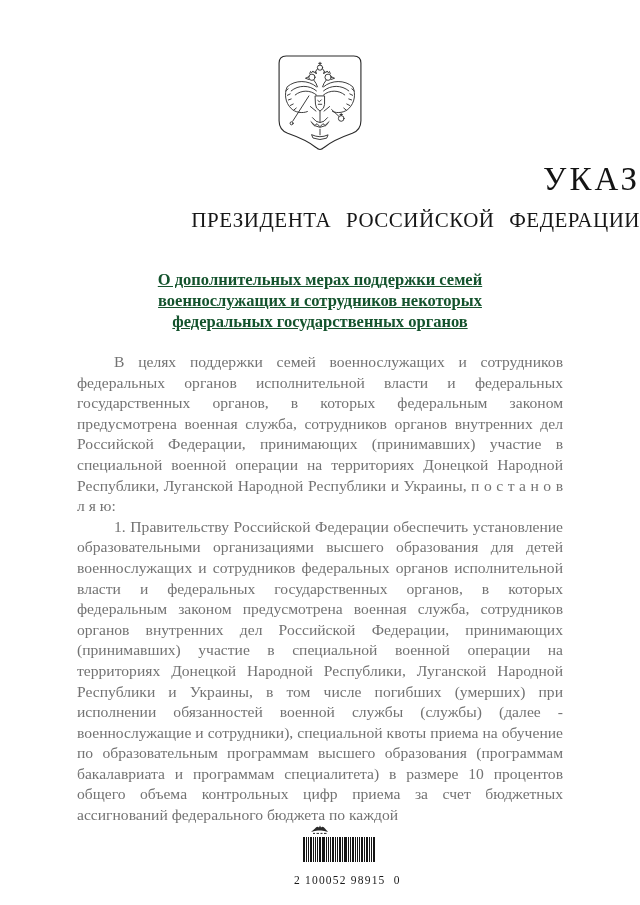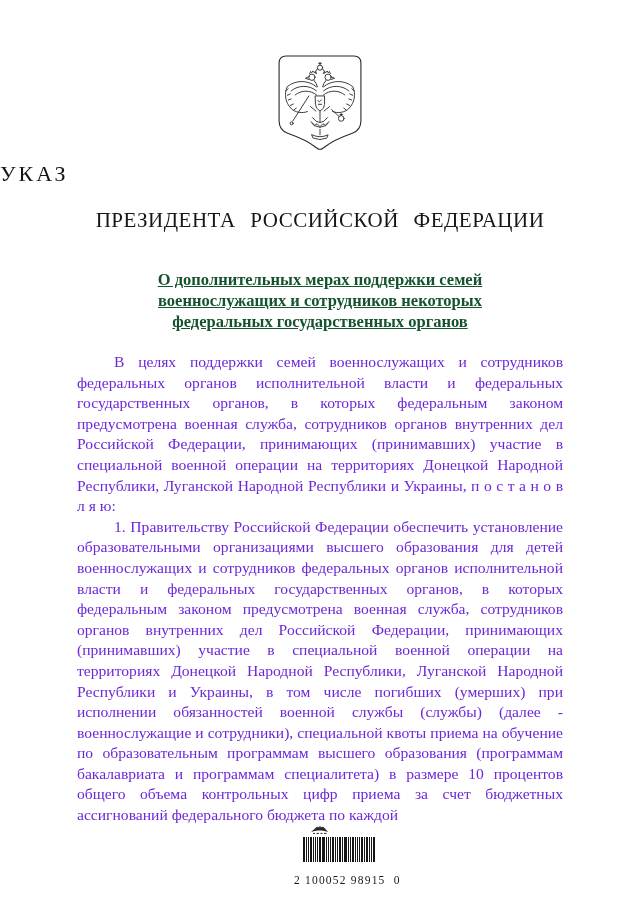--- a/index.html
+++ b/index.html
@@ -7,37 +7,37 @@
     position:relative; width:640px; height:905px; margin:0 auto;
     background:#ffffff; overflow:hidden;
     font-family:"Liberation Serif", serif; color:#1c1c1c;
   }
   .emblem {
     position:absolute; top:55px; left:50%; transform:translateX(-50%);
     width:84px; height:97px;
   }
   .decree-title {
     position:absolute; top:161px; left:0; width:100%;
-    text-align:left; font-size:22px; letter-spacing:3px;
+    text-align:right; font-size:33px; letter-spacing:3px;
     font-weight:400; color:#141414;
   }
   .decree-issuer {
     position:absolute; top:208px; left:0; width:100%;
-    text-align:center; font-size:21px; letter-spacing:0.5px;
+    text-align:right; font-size:21px; letter-spacing:0.5px;
     word-spacing:9px; color:#161616;
   }
   .decree-subject {
     position:absolute; top:269px; left:50%; transform:translateX(-50%);
     width:400px; text-align:center;
     font-size:16.5px; font-weight:700; line-height:21px; color:#14532d;text-decoration:underline;
   }
   .body-text {
     position:absolute; top:352px; left:77px; width:486px;
     font-size:15.6px; line-height:20.6px; text-align:justify;
-    color:#6d28d9;
+    color:#737373;
   }
   .body-text p { margin:0; text-indent:37px; }
   .barcode-block { position:absolute; top:823px; left:294px; width:96px; }
   .bc-mark { display:block; margin-left:16px; width:19px; height:12px; }
   .bars {
     display:flex; align-items:stretch; height:25px;
     margin-top:2px; margin-left:9px; width:76px;
   }
   .bars div { background:#151515; margin-right:1px; flex:none; }
   .bc-digits {

